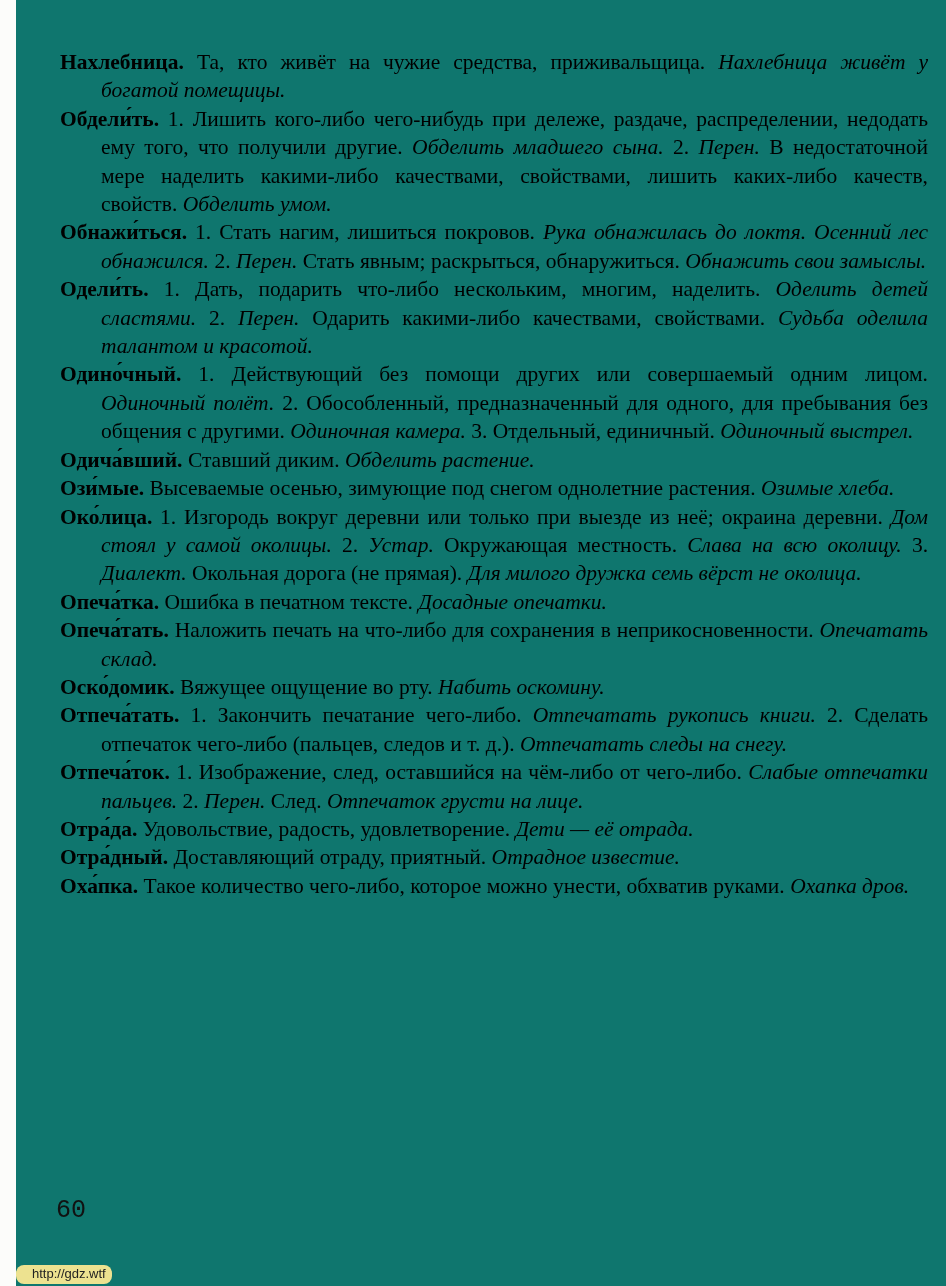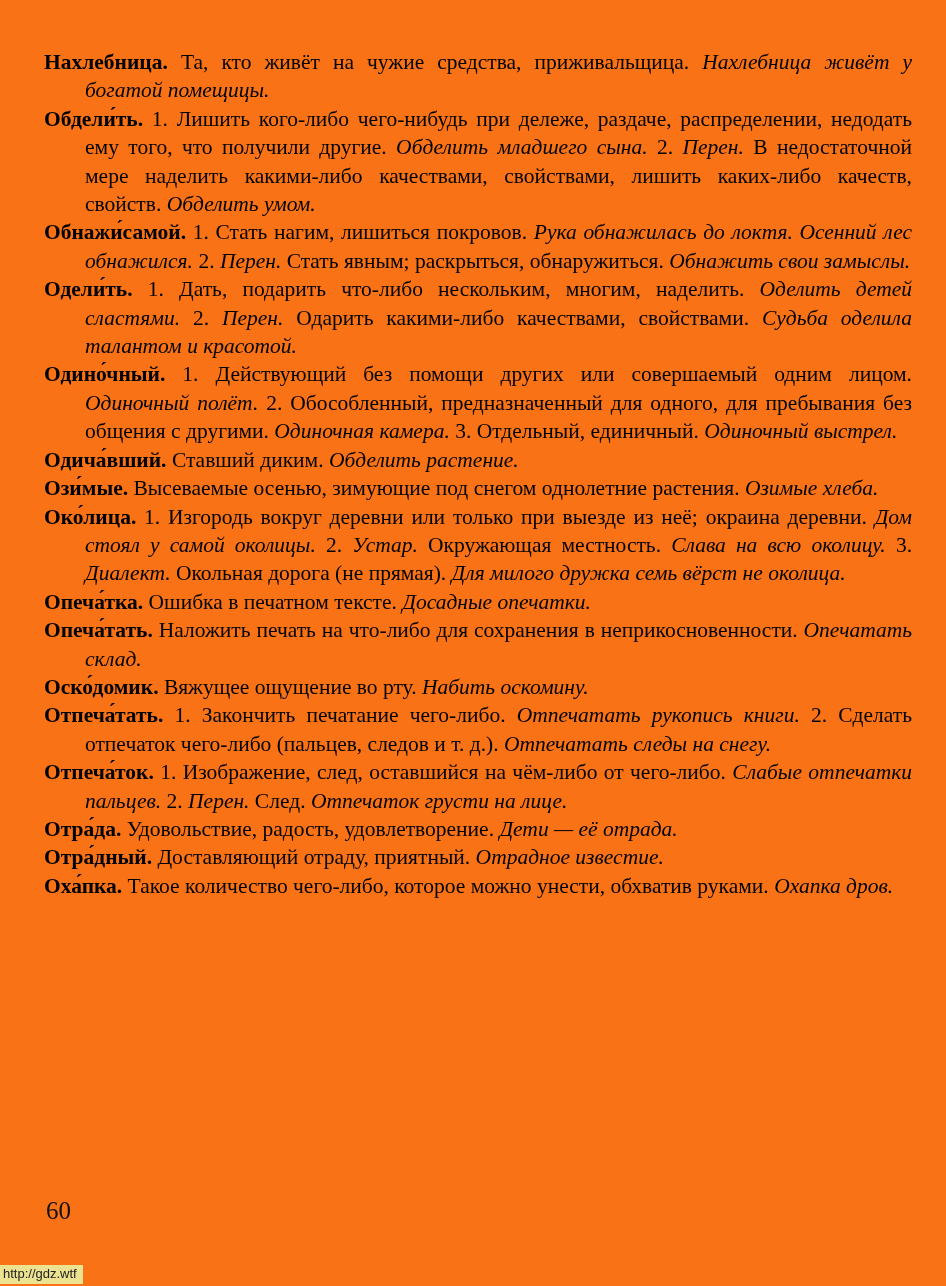--- a/index.html
+++ b/index.html
@@ -4,64 +4,65 @@
 <style>
   html,body{margin:0;padding:0;}
   body{
     width:946px;height:1286px;
     background:#fcfcfa;
     position:relative;
     font-family:"Liberation Serif", serif;
     color:#000;
     overflow:hidden;
   }
-  .scan-page{position:absolute;inset:0;background:#f97316;}
+  .scan-page{position:absolute;inset:0;background:#0f766e;margin-left:16px;}
   .entries{
     position:absolute;
     left:44px;top:48px;
     width:868px;
     font-size:21.5px;
     line-height:28.4px;
   }
   p.entry{
     margin:0;
     text-align:justify;
     padding-left:41px;
     text-indent:-41px;
   }
   .b{font-weight:bold;font-style:normal;}
   .n{font-weight:normal;font-style:normal;}
   .i{font-weight:normal;font-style:italic;}
   .page-number{
     position:absolute;
-    left:46px;top:1196px;
+    left:40px;top:1196px;
     font-size:25px;
     line-height:30px;
-    font-family:Liberation Serif, serif;
+    font-family:Liberation Mono, monospace;
     color:#111;
   }
   .watermark{
     position:absolute;
     left:0;top:1265px;
     background:#ede290;
     color:#222;
     font-family:"Liberation Sans", sans-serif;
     font-size:13px;
     line-height:16px;
-    padding:1px 6px 2px 3px;
+    padding:1px 6px 2px 16px;
+    border-radius:8px;
   }
 </style>
 </head>
 <body>
 
 <div class="scan-page">
   <div class="entries">
       <p class="entry"><span class="b">Нахлебница.</span><span class="n"> Та, кто живёт на чужие средства, приживальщица. </span><span class="i">Нахлебница живёт у богатой помещицы.</span></p>
       <p class="entry"><span class="b">Обдели́ть.</span><span class="n"> 1. Лишить кого-либо чего-нибудь при дележе, раздаче, распределении, недодать ему того, что получили другие. </span><span class="i">Обделить младшего сына.</span><span class="n"> 2. </span><span class="i">Перен.</span><span class="n"> В недостаточной мере наделить какими-либо качествами, свойствами, лишить каких-либо качеств, свойств. </span><span class="i">Обделить умом.</span></p>
-      <p class="entry"><span class="b">Обнажи́самой.</span><span class="n"> 1. Стать нагим, лишиться покровов. </span><span class="i">Рука обнажилась до локтя. Осенний лес обнажился.</span><span class="n"> 2. </span><span class="i">Перен.</span><span class="n"> Стать явным; раскрыться, обнаружиться. </span><span class="i">Обнажить свои замыслы.</span></p>
+      <p class="entry"><span class="b">Обнажи́ться.</span><span class="n"> 1. Стать нагим, лишиться покровов. </span><span class="i">Рука обнажилась до локтя. Осенний лес обнажился.</span><span class="n"> 2. </span><span class="i">Перен.</span><span class="n"> Стать явным; раскрыться, обнаружиться. </span><span class="i">Обнажить свои замыслы.</span></p>
       <p class="entry"><span class="b">Одели́ть.</span><span class="n"> 1. Дать, подарить что-либо нескольким, многим, наделить. </span><span class="i">Оделить детей сластями.</span><span class="n"> 2. </span><span class="i">Перен.</span><span class="n"> Одарить какими-либо качествами, свойствами. </span><span class="i">Судьба оделила талантом и красотой.</span></p>
       <p class="entry"><span class="b">Одино́чный.</span><span class="n"> 1. Действующий без помощи других или совершаемый одним лицом. </span><span class="i">Одиночный полёт.</span><span class="n"> 2. Обособленный, предназначенный для одного, для пребывания без общения с другими. </span><span class="i">Одиночная камера.</span><span class="n"> 3. Отдельный, единичный. </span><span class="i">Одиночный выстрел.</span></p>
       <p class="entry"><span class="b">Одича́вший.</span><span class="n"> Ставший диким. </span><span class="i">Обделить растение.</span></p>
       <p class="entry"><span class="b">Ози́мые.</span><span class="n"> Высеваемые осенью, зимующие под снегом однолетние растения. </span><span class="i">Озимые хлеба.</span></p>
       <p class="entry"><span class="b">Око́лица.</span><span class="n"> 1. Изгородь вокруг деревни или только при выезде из неё; окраина деревни. </span><span class="i">Дом стоял у самой околицы.</span><span class="n"> 2. </span><span class="i">Устар.</span><span class="n"> Окружающая местность. </span><span class="i">Слава на всю околицу.</span><span class="n"> 3. </span><span class="i">Диалект.</span><span class="n"> Окольная дорога (не прямая). </span><span class="i">Для милого дружка семь вёрст не околица.</span></p>
       <p class="entry"><span class="b">Опеча́тка.</span><span class="n"> Ошибка в печатном тексте. </span><span class="i">Досадные опечатки.</span></p>
       <p class="entry"><span class="b">Опеча́тать.</span><span class="n"> Наложить печать на что-либо для сохранения в неприкосновенности. </span><span class="i">Опечатать склад.</span></p>
       <p class="entry"><span class="b">Оско́домик.</span><span class="n"> Вяжущее ощущение во рту. </span><span class="i">Набить оскомину.</span></p>
       <p class="entry"><span class="b">Отпеча́тать.</span><span class="n"> 1. Закончить печатание чего-либо. </span><span class="i">Отпечатать рукопись книги.</span><span class="n"> 2. Сделать отпечаток чего-либо (пальцев, следов и т. д.). </span><span class="i">Отпечатать следы на снегу.</span></p>
       <p class="entry"><span class="b">Отпеча́ток.</span><span class="n"> 1. Изображение, след, оставшийся на чём-либо от чего-либо. </span><span class="i">Слабые отпечатки пальцев.</span><span class="n"> 2. </span><span class="i">Перен.</span><span class="n"> След. </span><span class="i">Отпечаток грусти на лице.</span></p>

